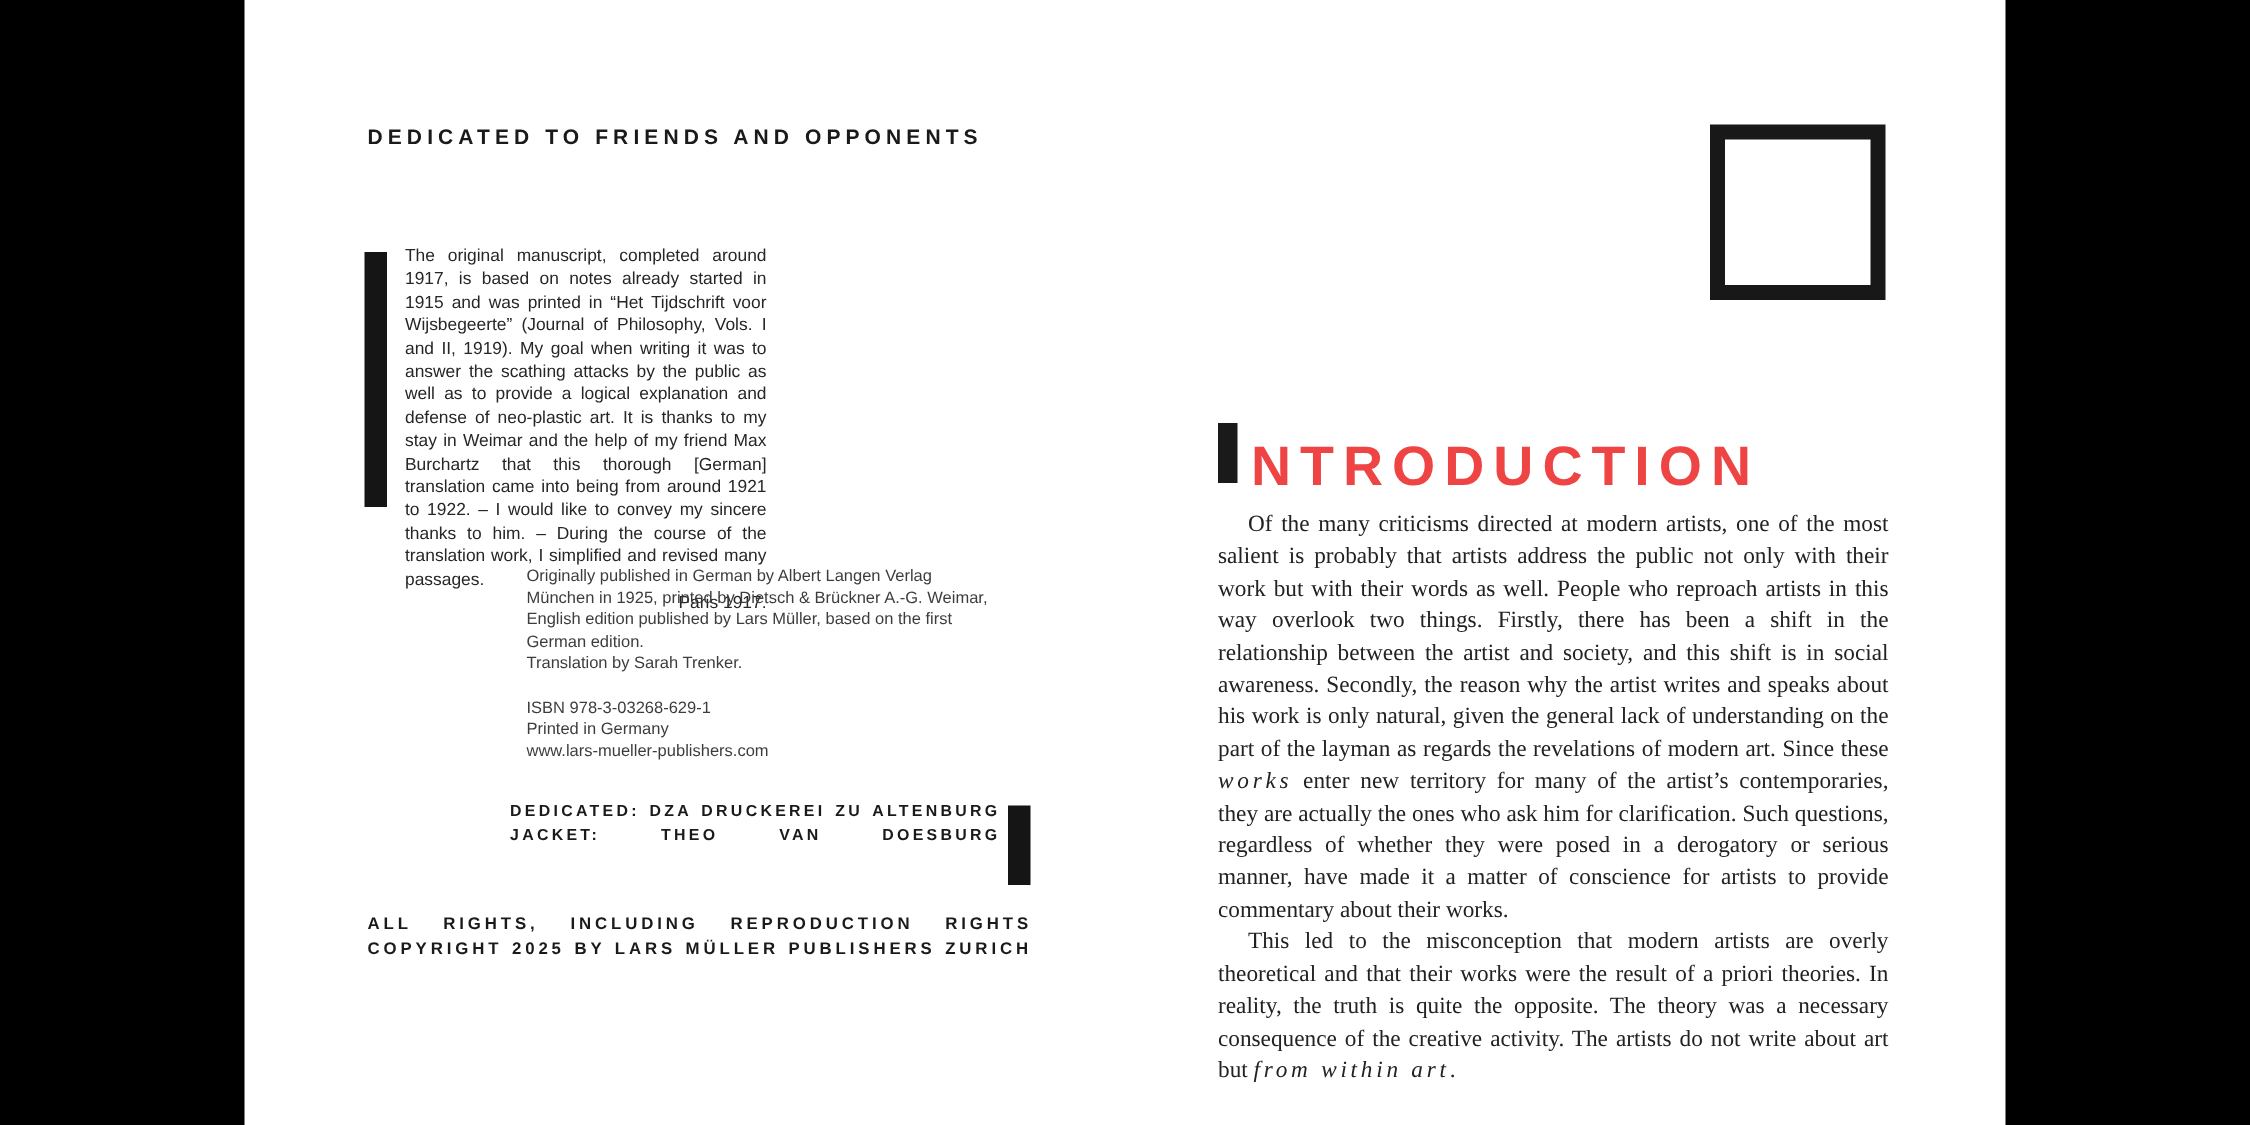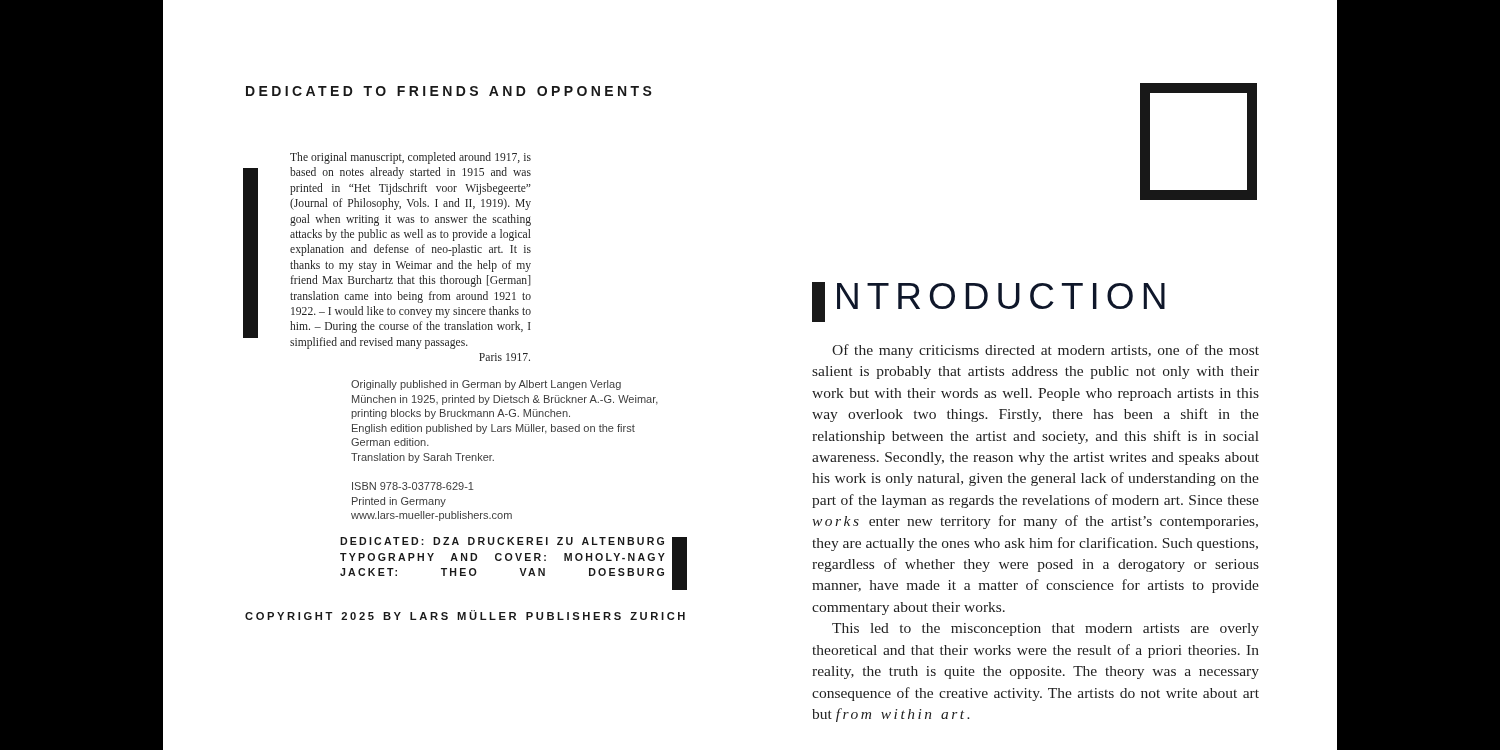--- a/index.html
+++ b/index.html
@@ -22,24 +22,24 @@
     left: 82px; top: 83px;
     font-size: 14px; font-weight: bold;
     letter-spacing: 3.4px; color: #1a1a1a;
     white-space: nowrap;
   }
   .note-bar {
     left: 80px; top: 168px; width: 15px; height: 170px;
     background: #151515;
   }
   .note {
-    left: 107px; top: 150px; width: 241px;
-    font-family: Liberation Serif, serif;
+    left: 107px; top: 163px; width: 241px;
+    font-family: Liberation Sans, sans-serif;
     font-size: 11.6px; line-height: 15.4px;
-    color: #262626; text-align: justify; margin-left: 20px;
+    color: #262626; text-align: justify;
   }
   .note-signoff { text-align: right; }
 
   .imprint {
     left: 188px; top: 377px; width: 310px;
     font-size: 11px; line-height: 14.6px;
     color: #3d3d3d;
   }
 
   .credits {
@@ -66,24 +66,24 @@
   .square-mark {
     left: 977px; top: 83px; width: 117px; height: 117px;
     border: 10px solid #181818; box-sizing: border-box;
     background: #fff;
   }
   .title-initial {
     left: 649px; top: 282px; width: 13px; height: 40px;
     background: #1a1a1a;
   }
   .title-text {
-    left: 671px; top: 278px;
-    font-size: 37px; font-weight: normal;
+    left: 671px; top: 292px;
+    font-size: 37px; font-weight: bold;
     letter-spacing: 6px; line-height: 1;
-    color: #0f172a; white-space: nowrap;
+    color: #ef4444; white-space: nowrap;
   }
   .body-text {
     left: 649px; top: 339px; width: 447px;
     font-family: "Liberation Serif", serif;
     font-size: 15.5px; line-height: 21.4px;
     color: #222; text-align: justify;
   }
   .body-text p { margin: 0; text-indent: 20px; }
   .body-text .sp { letter-spacing: 2.5px; font-style: italic; }
 </style>
@@ -98,39 +98,38 @@
     <div class="abs note-bar"></div>
 
     <div class="abs note">
       <span>The original manuscript, completed around 1917, is based on notes already started in 1915 and was printed in “Het Tijdschrift voor Wijsbegeerte” (Journal of Philosophy, Vols. I and II, 1919). My goal when writing it was to answer the scathing attacks by the public as well as to provide a logical explanation and defense of neo-plastic art. It is thanks to my stay in Weimar and the help of my friend Max Burchartz that this thorough [German] translation came into being from around 1921 to 1922. – I would like to convey my sincere thanks to him. – During the course of the translation work, I simplified and revised many passages.</span>
       <div class="note-signoff">Paris 1917.</div>
     </div>
 
     <div class="abs imprint">
         <div class="ln">Originally published in German by Albert Langen Verlag</div>
         <div class="ln">München in 1925, printed by Dietsch &amp; Brückner A.-G. Weimar,</div>
-        <div class="ln">printing blocks by Bruckmann A-G. München.</div>
         <div class="ln">English edition published by Lars Müller, based on the first</div>
         <div class="ln">German edition.</div>
         <div class="ln">Translation by Sarah Trenker.</div>
         <div class="ln">&nbsp;</div>
-        <div class="ln">ISBN 978-3-03778-629-1</div>
+        <div class="ln">ISBN 978-3-03268-629-1</div>
         <div class="ln">Printed in Germany</div>
         <div class="ln">www.lars-mueller-publishers.com</div>
       </div>
 
     <div class="abs credits">
         <div class="ln">DEDICATED: DZA DRUCKEREI ZU ALTENBURG</div>
-        <div class="ln">TYPOGRAPHY AND COVER: MOHOLY-NAGY</div>
         <div class="ln">JACKET: THEO VAN DOESBURG</div>
       </div>
 
     <div class="abs credits-bar"></div>
 
     <div class="abs rights">
+        <div class="ln">ALL RIGHTS, INCLUDING REPRODUCTION RIGHTS</div>
         <div class="ln">COPYRIGHT 2025 BY LARS MÜLLER PUBLISHERS ZURICH</div>
       </div>
 
     <div class="abs square-mark"></div>
 
     <div class="abs title-initial"></div>
 
     <div class="abs title-text">NTRODUCTION</div>
 
     <div class="abs body-text">

